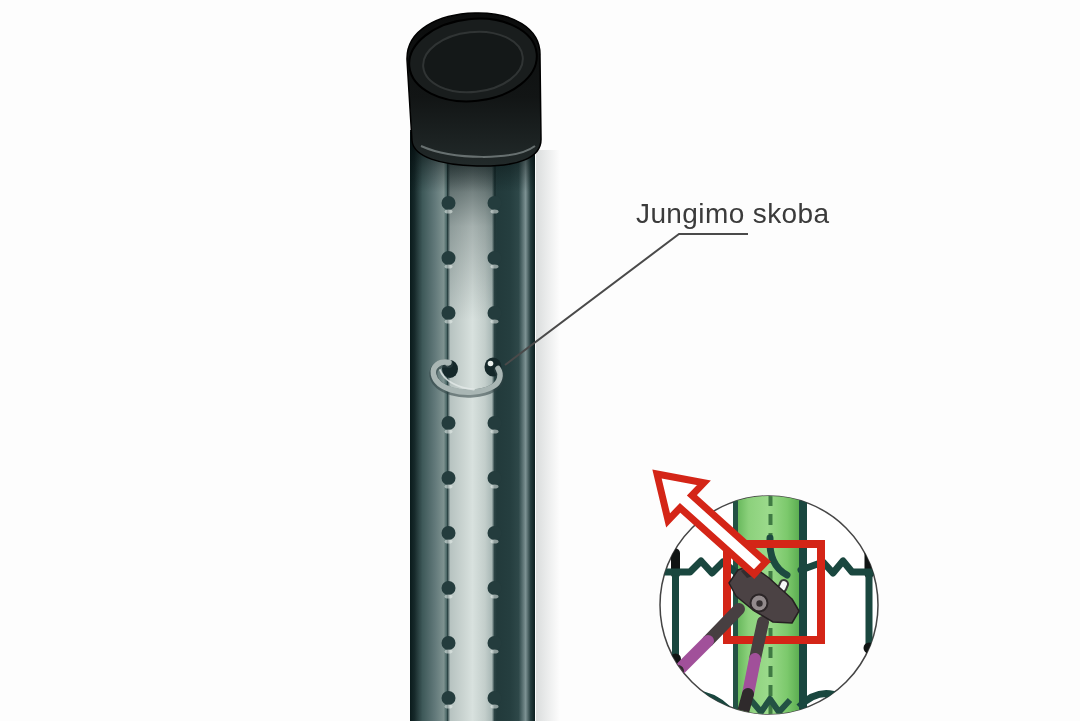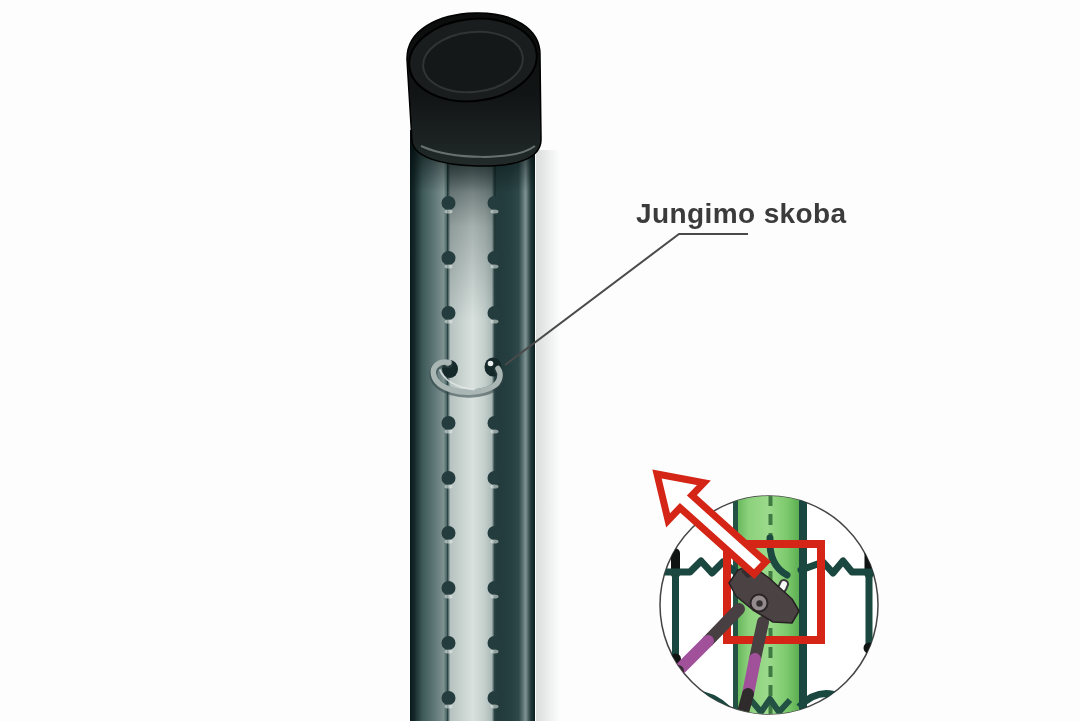--- a/index.html
+++ b/index.html
@@ -2,21 +2,20 @@
 <html><head>
 <meta charset="utf-8">
 <style>
   html,body{margin:0;padding:0;}
   body{background:#ffffff;font-family:"Liberation Sans", sans-serif;}
   .stage{
     position:relative;
     width:1080px;height:721px;
     background:#fdfdfd;
     overflow:hidden;
-    font-weight:bold;
   }
   .stage svg{position:absolute;left:0;top:0;}
   .callout-label{
     position:absolute;
     left:636px;top:198px;
     font-size:28px;
     letter-spacing:0.4px;
     color:#3b3b3b;
     white-space:nowrap;
     user-select:none;

